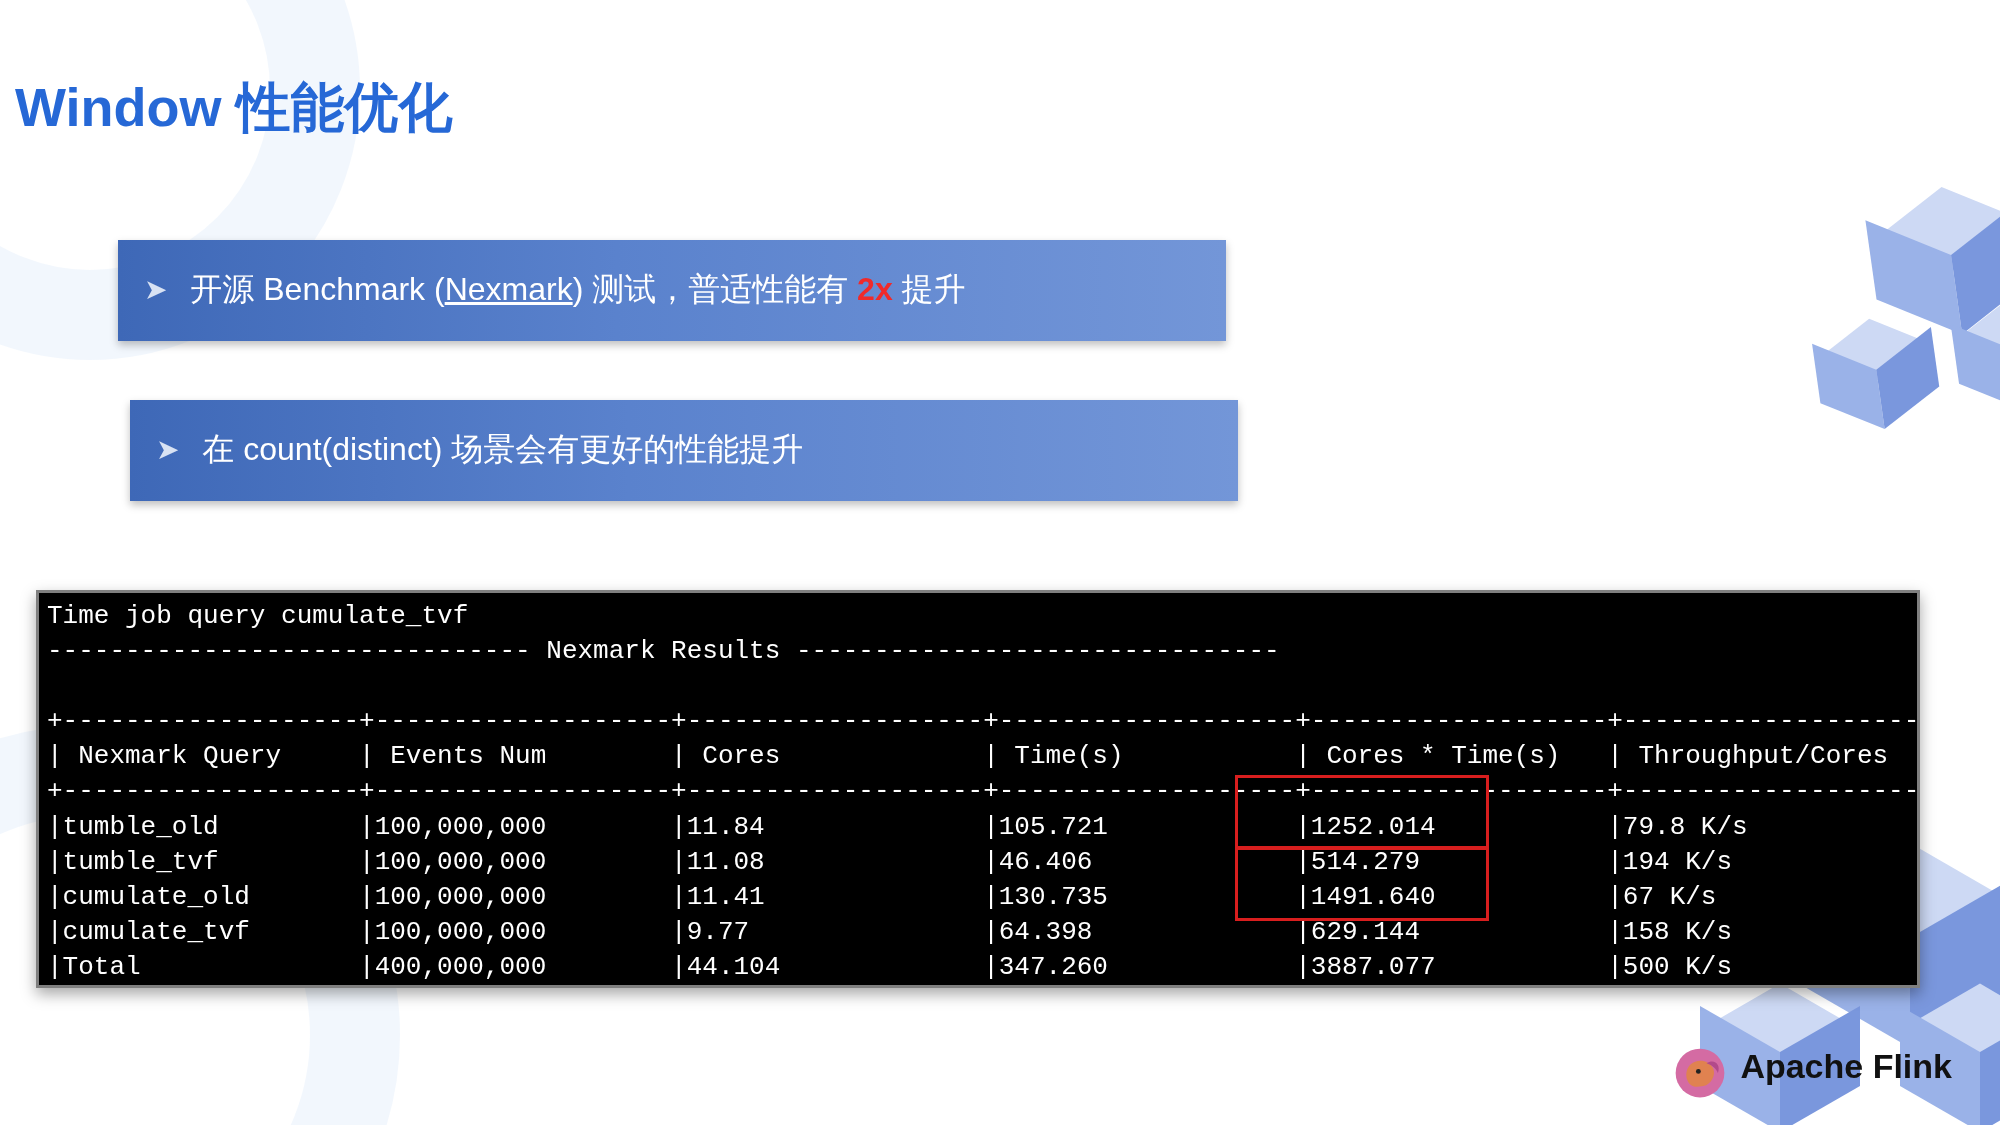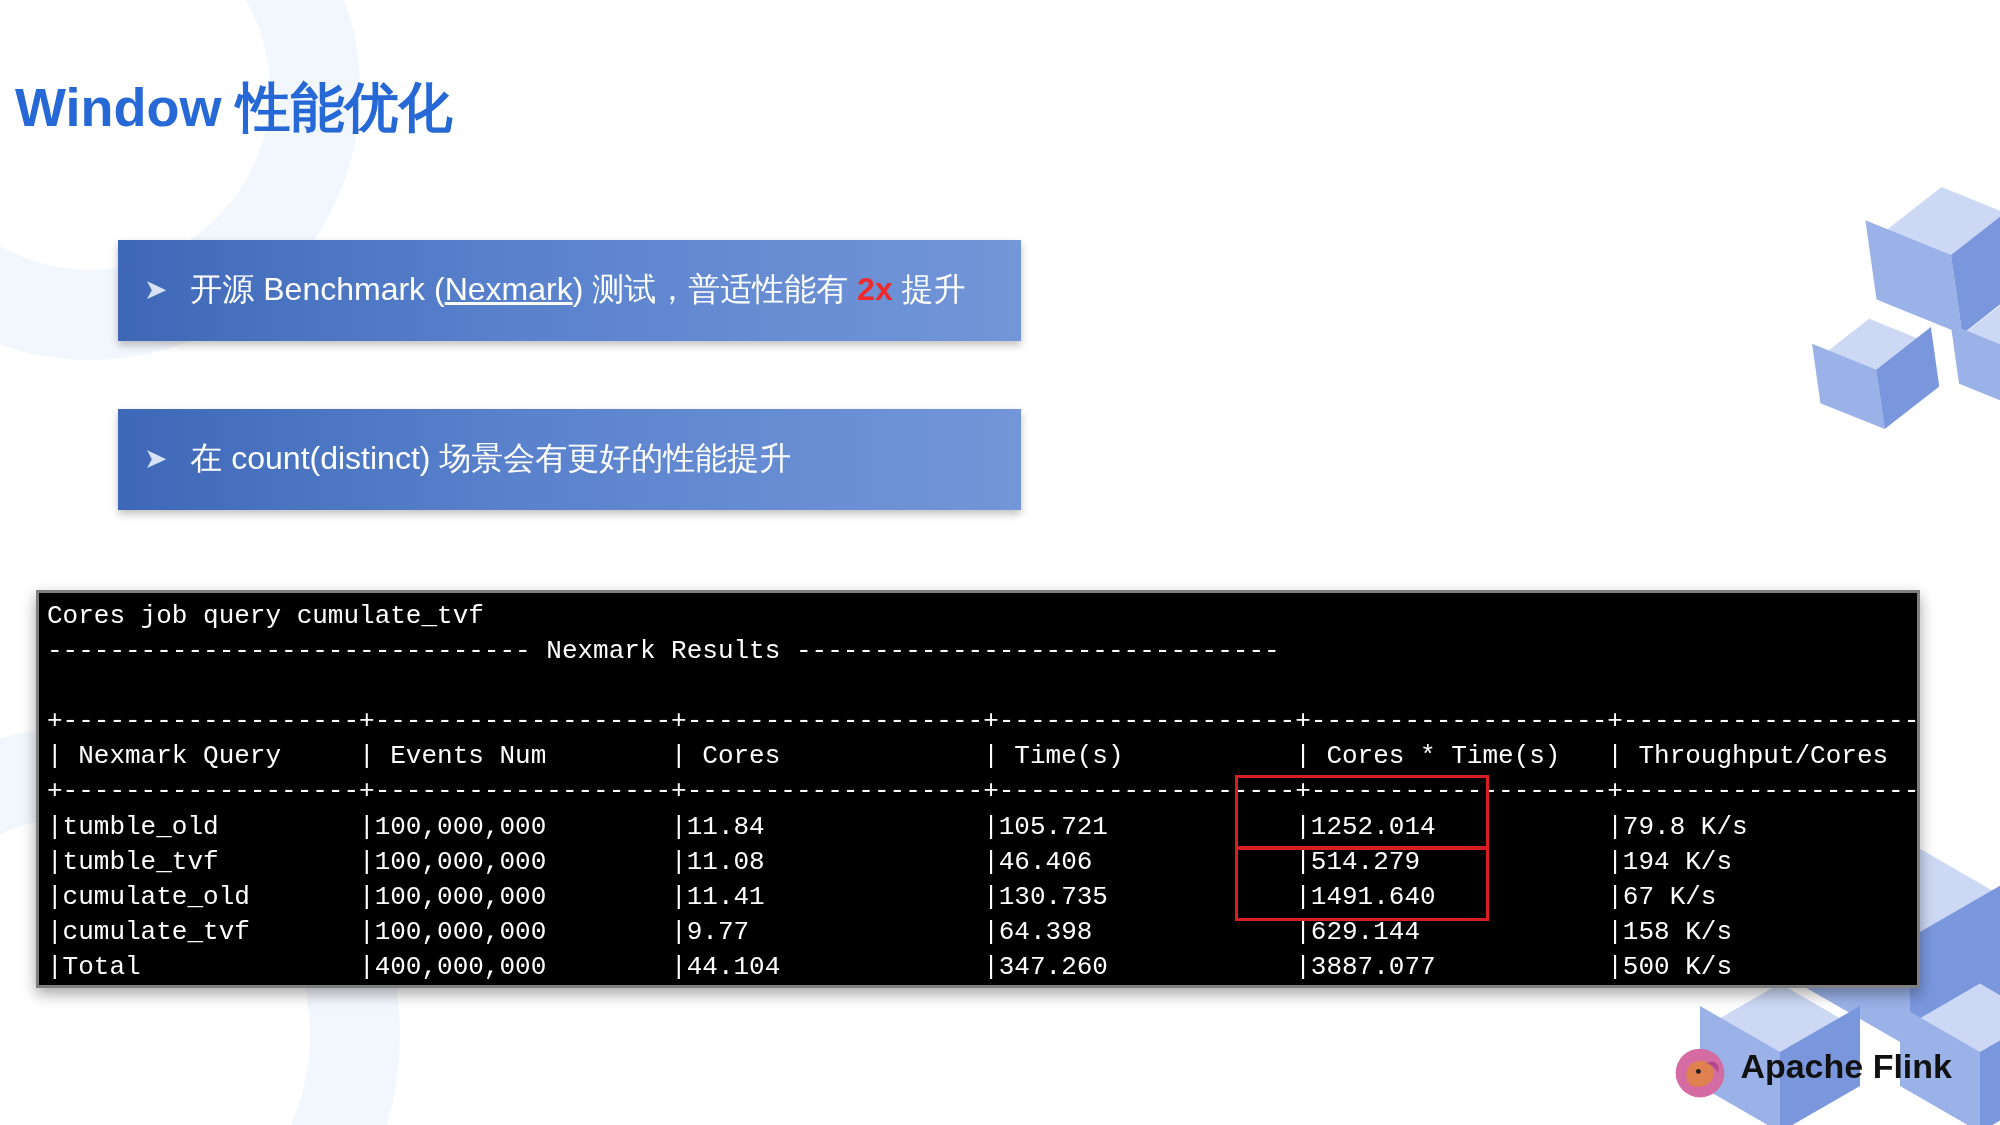--- a/index.html
+++ b/index.html
@@ -93,39 +93,39 @@
     font-size: 54px;
     font-weight: 700;
     color: #2668d6;
     padding-left: 15px;
   }
 
   
   .bullet {
     position: absolute;
     left: 118px;
-    width: 903px;
+    width: 1108px;
     background: linear-gradient(90deg, #3e68b7 0%, #5a82cd 45%, #7396d8 100%);
     color: #ffffff;
     font-size: 32px;
     padding: 28px 26px 29px 26px;
     box-sizing: border-box;
     box-shadow: 0 4px 8px rgba(0,0,0,0.25);
   }
   .bullet .arrow {
     color: #d8e2f3;
     margin-right: 14px;
     font-size: 28px;
     vertical-align: 1px;
   }
   .bullet .underline { text-decoration: underline; }
   .bullet .red { color: #f02a2a; font-weight: 600; }
 
   .bullet1 { top: 240px; }
-  .bullet2 { top: 409px; }
+  .bullet2 { top: 400px; margin-left: 12px; }
 
   
   .terminal {
     position: absolute;
     top: 590px;
     left: 36px;
     width: 1884px;
     height: 398px;
     background: #000000;
     border: 3px solid #7f7f7f;
@@ -213,21 +213,21 @@
 <div class="bullet bullet1">
   <span class="arrow">➤</span>
   <span>开源 Benchmark (</span><span class="underline">Nexmark</span><span>) 测试，普适性能有 </span><span class="red">2x</span><span> 提升</span>
 </div>
 
 <div class="bullet bullet2">
   <span class="arrow">➤</span>
   <span>在 count(distinct) 场景会有更好的性能提升</span>
 </div>
 
-<div class="terminal"><span>Cores job query cumulate_tvf</span>
+<div class="terminal"><span>Time job query cumulate_tvf</span>
 <span>------------------------------- Nexmark Results -------------------------------</span>
 
 <span>+-------------------+-------------------+-------------------+-------------------+-------------------+-------------------+</span>
 <span>| Nexmark Query     | Events Num        | Cores             | Time(s)           | Cores * Time(s)   | Throughput/Cores  |</span>
 <span>+-------------------+-------------------+-------------------+-------------------+-------------------+-------------------+</span>
 <span>|tumble_old         |100,000,000        |11.84              |105.721            |1252.014           |79.8 K/s           |</span>
 <span>|tumble_tvf         |100,000,000        |11.08              |46.406             |514.279            |194 K/s            |</span>
 <span>|cumulate_old       |100,000,000        |11.41              |130.735            |1491.640           |67 K/s             |</span>
 <span>|cumulate_tvf       |100,000,000        |9.77               |64.398             |629.144            |158 K/s            |</span>
 <span>|Total              |400,000,000        |44.104             |347.260            |3887.077           |500 K/s            |</span>

